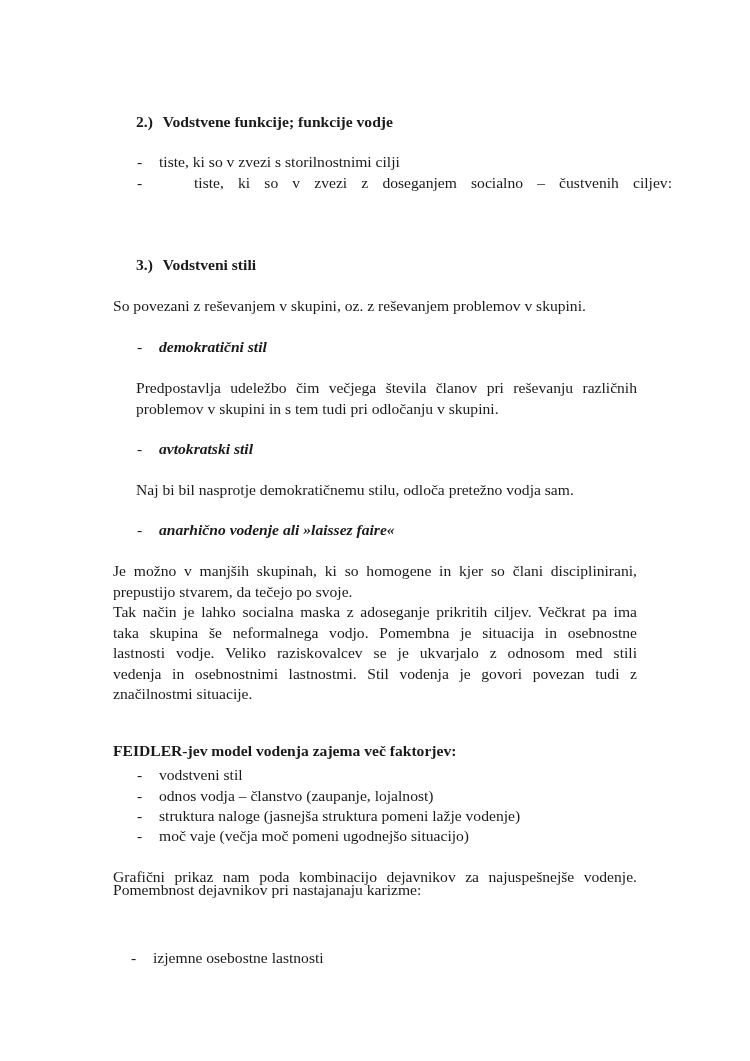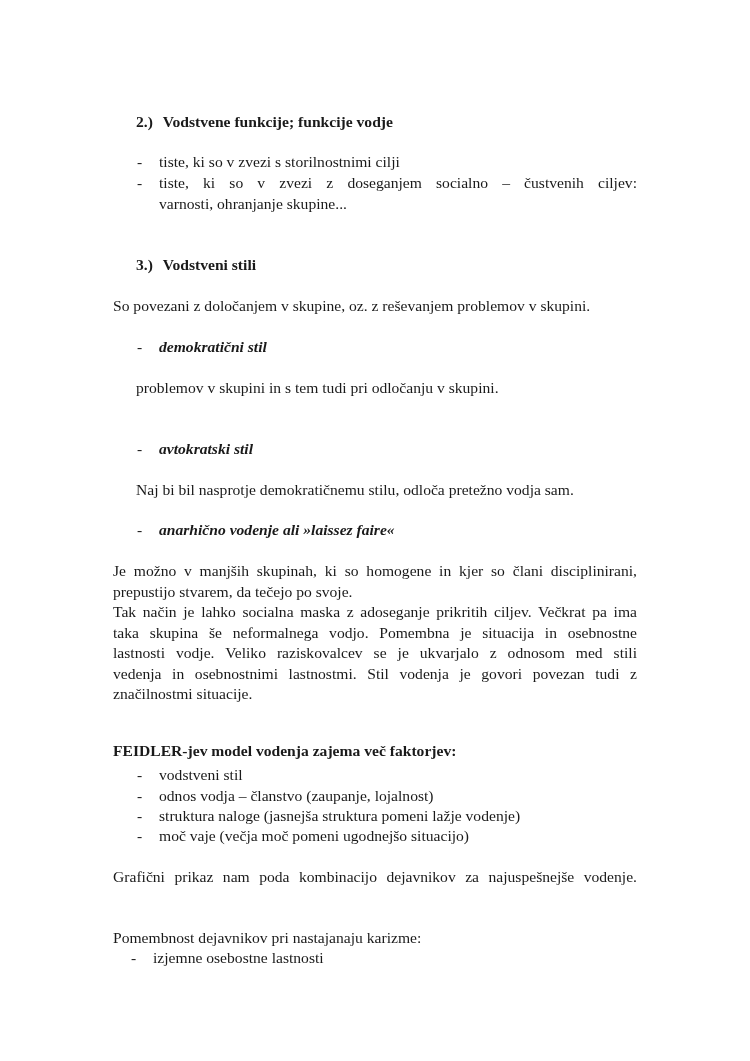--- a/index.html
+++ b/index.html
@@ -26,39 +26,39 @@
   <span>Vodstvene funkcije; funkcije vodje</span>
 </div>
 
 <div class="li" style="left:137px; top:152px; width:500px;">
   <span class="dash">-</span>
   <span class="txt">tiste, ki so v zvezi s storilnostnimi cilji</span>
 </div>
 
 <div class="li" style="left:137px; top:173px; width:500px;">
   <span class="dash">-</span>
-  <div class="txt" style="width:478px;">
+  <div class="txt" style="width:478px;margin-left:35px;">
     <div class="just-full">tiste, ki so v zvezi z doseganjem socialno – čustvenih ciljev:</div>
-    <div>varnosti, ohranjanje skupine...</div>
   </div>
 </div>
 
 <div class="abs heading" style="left:136px; top:255px;">
   <span class="num">3.)</span>
   <span>Vodstveni stili</span>
 </div>
 
-<div class="abs" style="left:113px; top:296px; width:524px;">So povezani z določanjem v skupine, oz. z reševanjem problemov v skupini.</div>
+<div class="abs" style="left:113px; top:296px; width:524px;">So povezani z reševanjem v skupini, oz. z reševanjem problemov v skupini.</div>
 
 <div class="li" style="left:137px; top:337px; width:500px;">
   <span class="dash">-</span>
   <span class="txt ital-bold">demokratični stil</span>
 </div>
 
 <div class="abs" style="left:136px; top:378px; width:501px;">
+  <div class="just-full">Predpostavlja udeležbo čim večjega števila članov pri reševanju različnih</div>
   <div>problemov v skupini in s tem tudi pri odločanju v skupini.</div>
 </div>
 
 <div class="li" style="left:137px; top:439px; width:500px;">
   <span class="dash">-</span>
   <span class="txt ital-bold">avtokratski stil</span>
 </div>
 
 <div class="abs" style="left:136px; top:480px; width:501px;">Naj bi bil nasprotje demokratičnemu stilu, odloča pretežno vodja sam.</div>
 
@@ -93,18 +93,18 @@
 </div>
 <div class="li" style="left:137px; top:826px; width:500px;">
   <span class="dash">-</span>
   <span class="txt">moč vaje (večja moč pomeni ugodnejšo situacijo)</span>
 </div>
 
 <div class="abs" style="left:113px; top:867px; width:524px;">
   <div class="just-full">Grafični prikaz nam poda kombinacijo dejavnikov za najuspešnejše vodenje.</div>
 </div>
 
-<div class="abs" style="left:113px; top:928px; width:524px;">Pomembnost dejavnikov pri nastajanaju karizme:</div>
+<div class="abs" style="left:113px; top:880px; width:524px;">Pomembnost dejavnikov pri nastajanaju karizme:</div>
 
 <div class="li" style="left:131px; top:948px; width:506px;">
   <span class="dash">-</span>
   <span class="txt">izjemne osebostne lastnosti</span>
 </div>
 
 </body></html>

